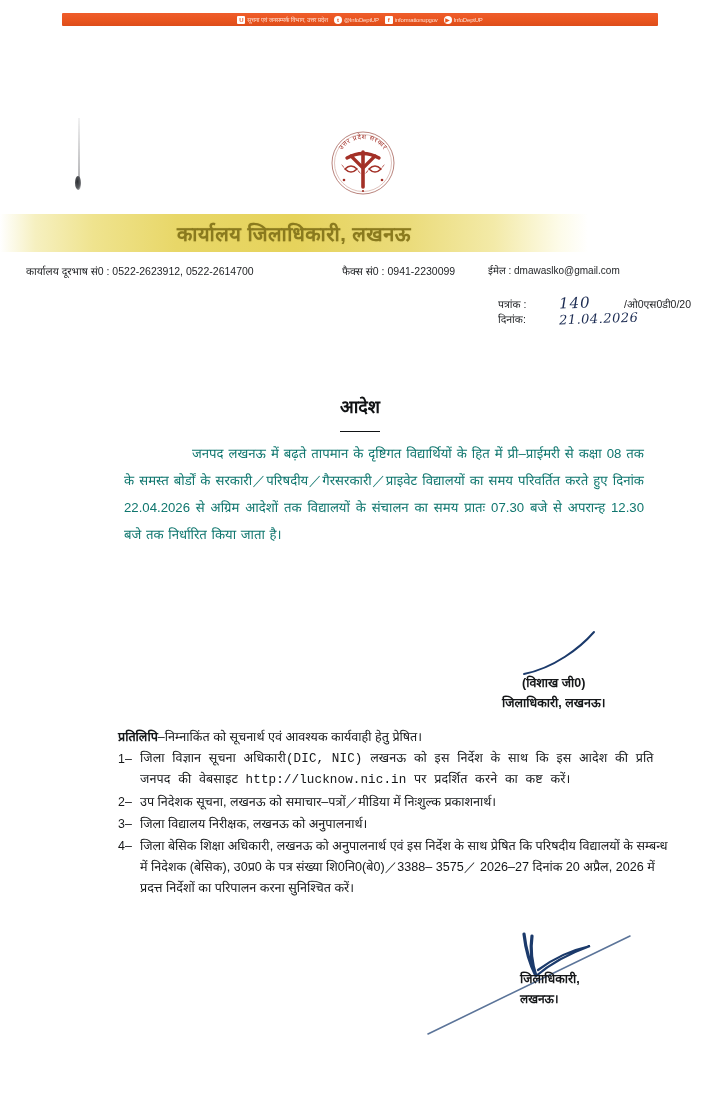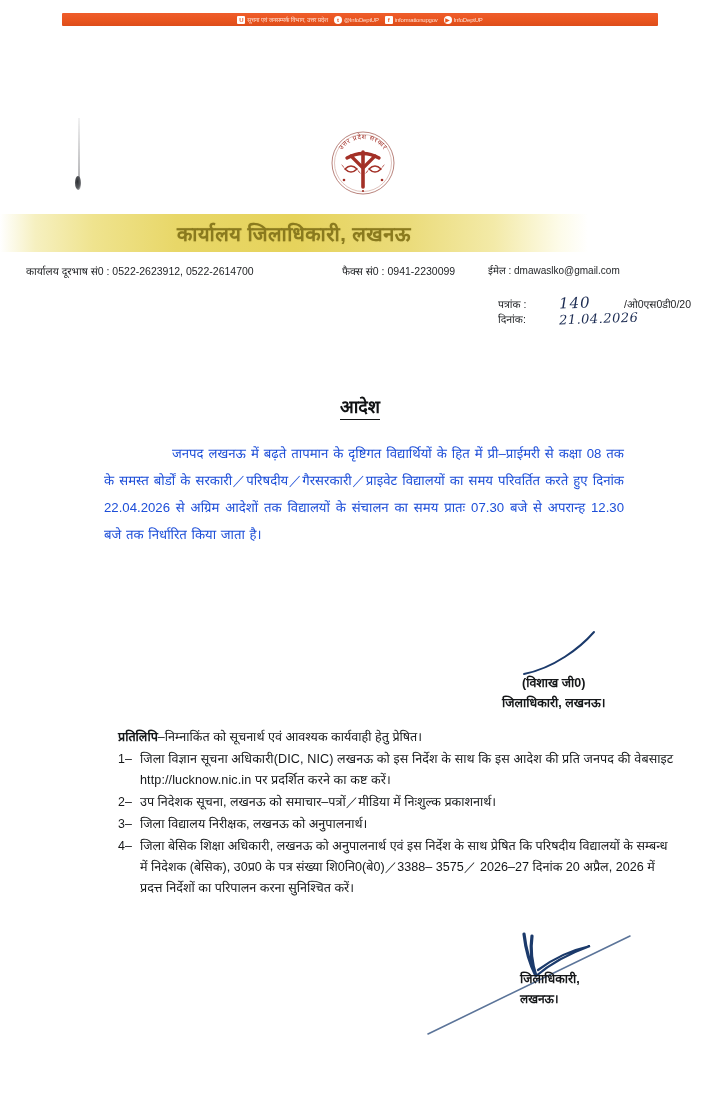--- a/index.html
+++ b/index.html
@@ -173,31 +173,31 @@
     position: absolute;
     left: 0; top: 394px;
     width: 720px;
     text-align: center;
     font-size: 18px;
     font-weight: bold;
     color: #111315;
   }
   .order-heading span {
     border-bottom: 1.6px solid #111315;
-    padding-bottom: 2px;
+    padding-bottom: 14px;
   }
 
   
   .body-text {
     position: absolute;
-    left: 104px;
+    left: 124px;
     top: 440px;
     width: 520px;
     font-size: 13.2px;
-    color: #1d4ed8;
+    color: #0f766e;
   }
   .body-text p {
     margin: 0 0 8px 0;
     text-align: justify;
     text-align-last: left;
     line-height: 27px;
     word-spacing: 1px;
   }
   .body-text p.indent { text-indent: 68px; }
   .body-text p.indent2 { text-indent: 112px; }
@@ -256,21 +256,21 @@
   }
   .copy-list .num {
     flex: 0 0 auto;
     width: 22px;
     font-size: 12.4px;
   }
   .copy-list .txt {
     flex: 1 1 auto;
     text-align: left;
   }
-  .mono-ish { letter-spacing: .1px; }
+  .mono-ish { letter-spacing: .1px; font-family: Liberation Mono, monospace; }
 
   
   .sig-two {
     position: absolute;
     left: 420px;
     top: 930px;
     width: 290px;
     height: 110px;
   }
   .sig-two .stroke {

